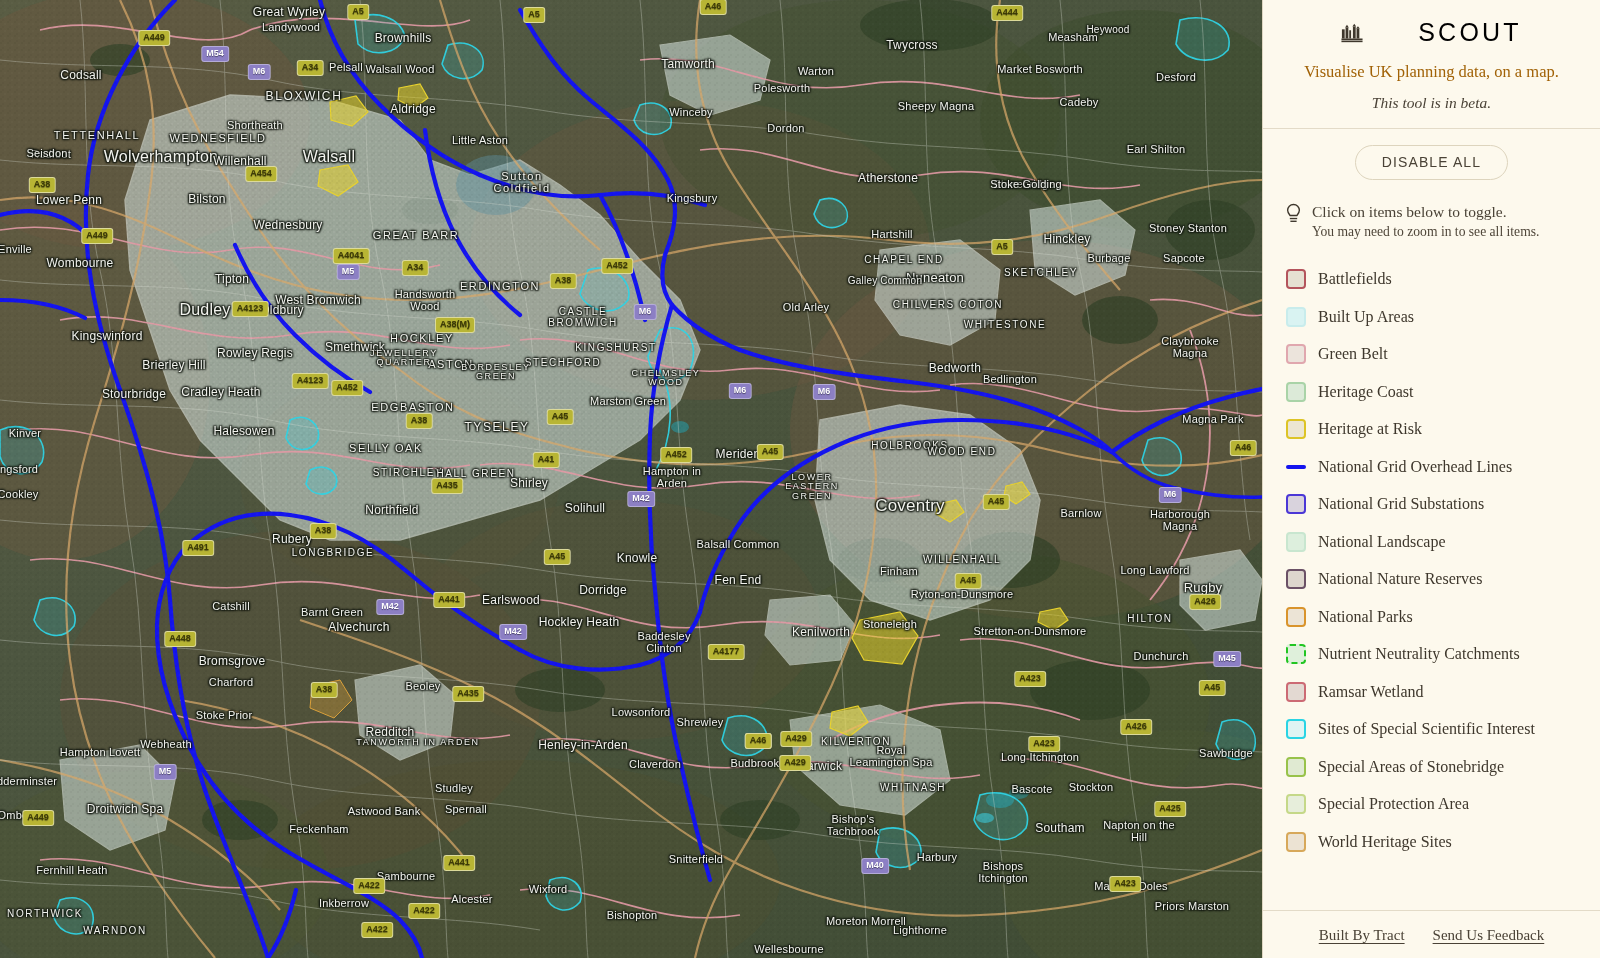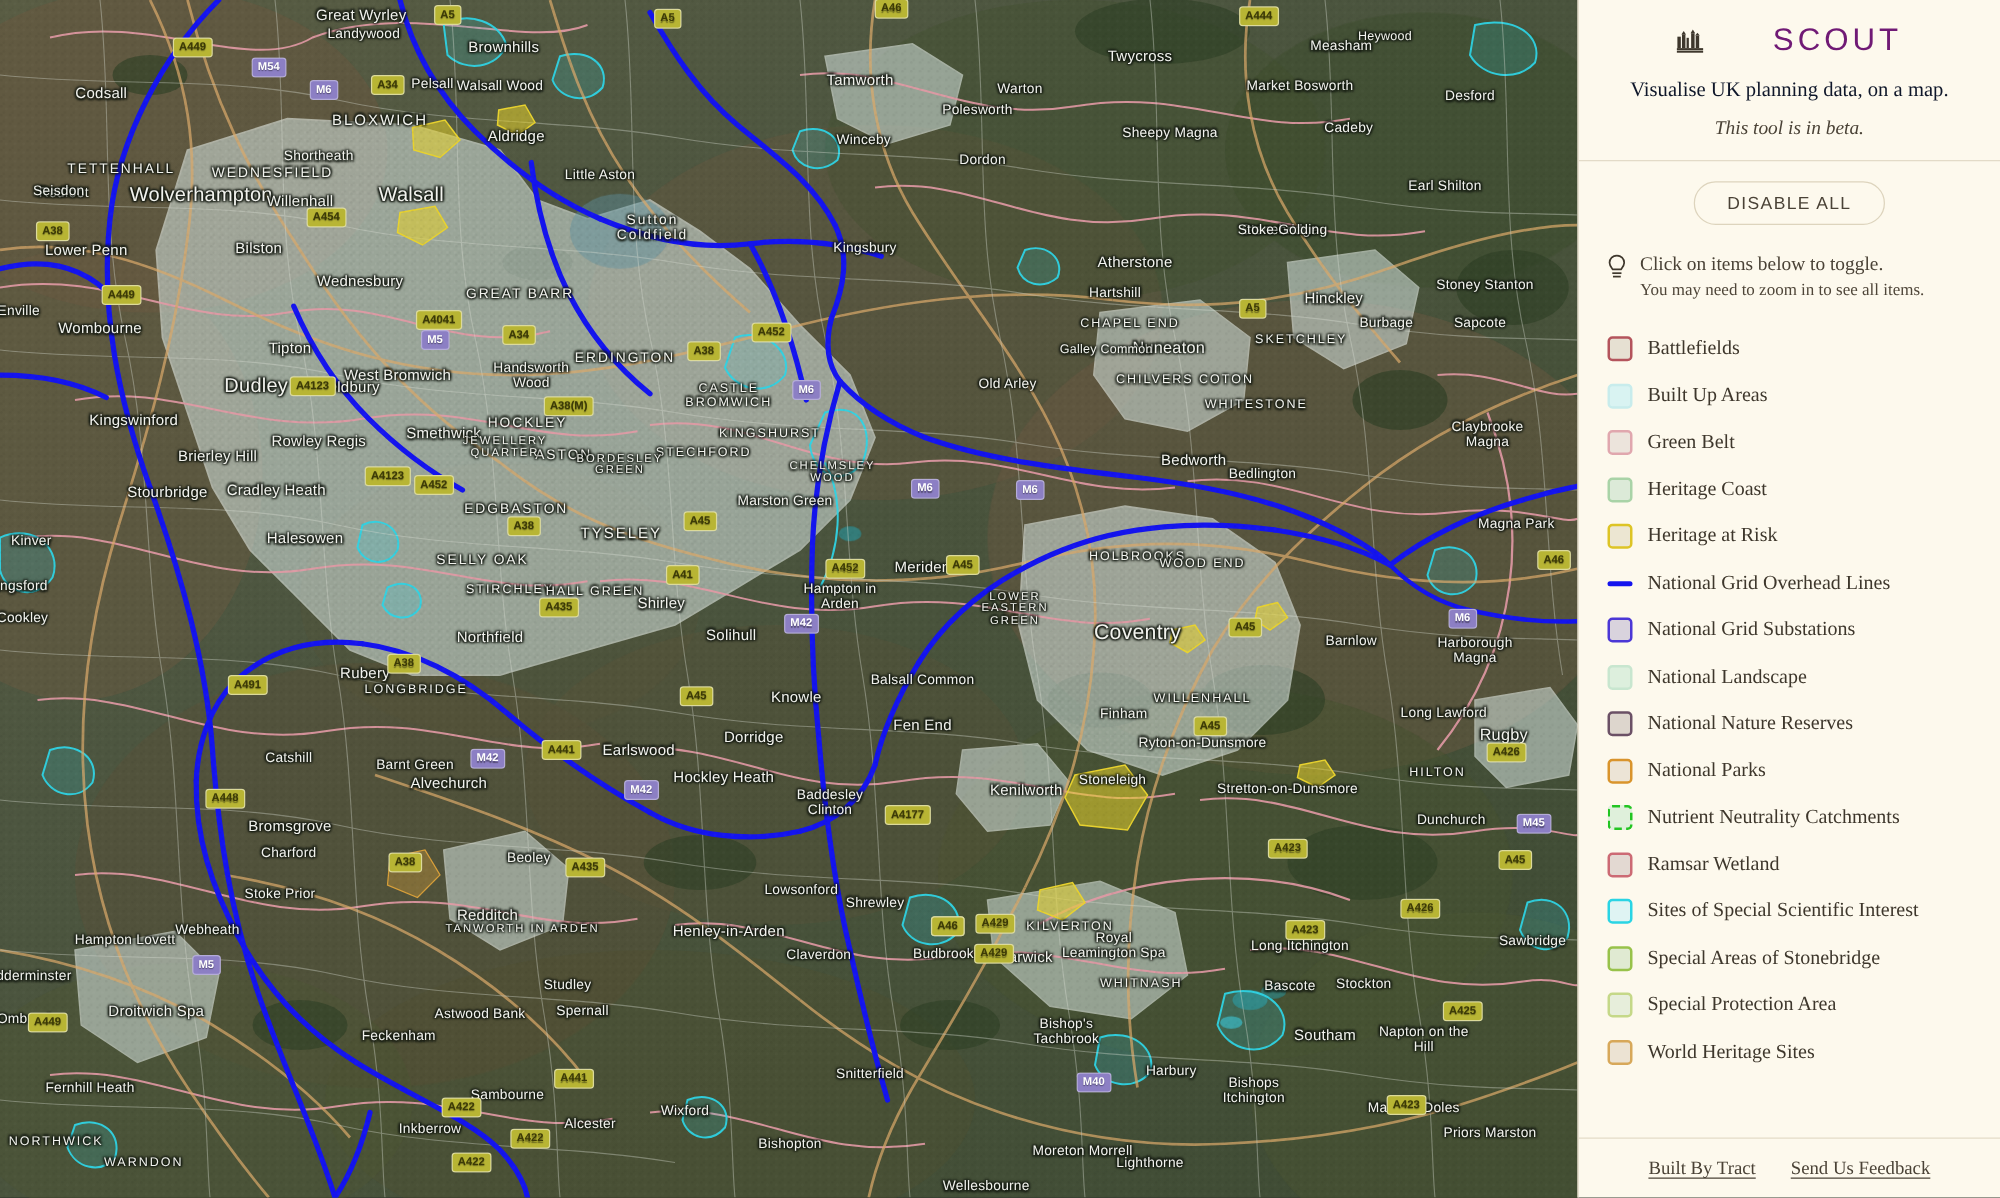--- a/index.html
+++ b/index.html
@@ -79,27 +79,27 @@
   .brand {
     display: flex; align-items: center; justify-content: center;
     gap: 12px;
     margin-bottom: 14px;
   }
   .brand-icon { display:flex; align-items:center; }
   .brand-title {
     font-family: "Liberation Sans", sans-serif;
     font-size: 25px;
     letter-spacing: 3.2px;
-    color: #701a75;
+    color: #000000;
     font-weight: 400;
     margin-left: 43px;
   }
   .tagline {
     font-size: 16.5px;
-    color: #0f172a;
+    color: #a16207;
     margin: 0 0 12px 0;
     line-height: 1.3;
   }
   .beta {
     font-size: 15.5px;
     font-style: italic;
     color: #4a4236;
     margin: 0;
   }
   .divider { height:1px; background:#e3dbc8; margin: 0; }
@@ -454,21 +454,21 @@
           <div class="map-label" style="left: 1156px; top: 150px; font-size: 11px;">Earl Shilton</div>
           <div class="map-label caps" style="left: 218px; top: 139px; font-size: 11px;">WEDNESFIELD</div>
           <div class="map-label" style="left: 161px; top: 157px; font-size: 16px;">Wolverhampton</div>
           <div class="map-label" style="left: 240px; top: 161px; font-size: 12px;">Willenhall</div>
           <div class="map-label" style="left: 329px; top: 157px; font-size: 16px;">Walsall</div>
           <div class="map-label" style="left: 51px; top: 155px; font-size: 11px;">Redfoot</div>
           <div class="map-label" style="left: 1024px; top: 185px; font-size: 11px;">Stonebridge</div>
           <div class="map-label" style="left: 207px; top: 199px; font-size: 12px;">Bilston</div>
           <div class="map-label" style="left: 69px; top: 200px; font-size: 12px; text-align: right;">Lower Penn</div>
           <div class="map-label" style="left: 692px; top: 199px; font-size: 11px;">Kingsbury</div>
-          <div class="map-label" style="left: 908px; top: 178px; font-size: 12px; margin-top: 32px;">Atherstone</div>
+          <div class="map-label" style="left: 888px; top: 178px; font-size: 12px;">Atherstone</div>
           <div class="map-label" style="left: 1067px; top: 239px; font-size: 12px;">Hinckley</div>
           <div class="map-label" style="left: 1188px; top: 229px; font-size: 11px;">Stoney Stanton</div>
           <div class="map-label" style="left: 1184px; top: 259px; font-size: 11px;">Sapcote</div>
           <div class="map-label" style="left: 288px; top: 225px; font-size: 12px;">Wednesbury</div>
           <div class="map-label caps" style="left: 416px; top: 236px; font-size: 11px;">GREAT BARR</div>
           <div class="map-label" style="left: 80px; top: 263px; font-size: 12px;">Wombourne</div>
           <div class="map-label" style="left: 892px; top: 235px; font-size: 11px;">Hartshill</div>
           <div class="map-label" style="left: 1109px; top: 259px; font-size: 11px;">Burbage</div>
           <div class="map-label caps" style="left: 904px; top: 260px; font-size: 10px;">CHAPEL END</div>
           <div class="map-label caps" style="left: 1041px; top: 273px; font-size: 10px;">SKETCHLEY</div>

